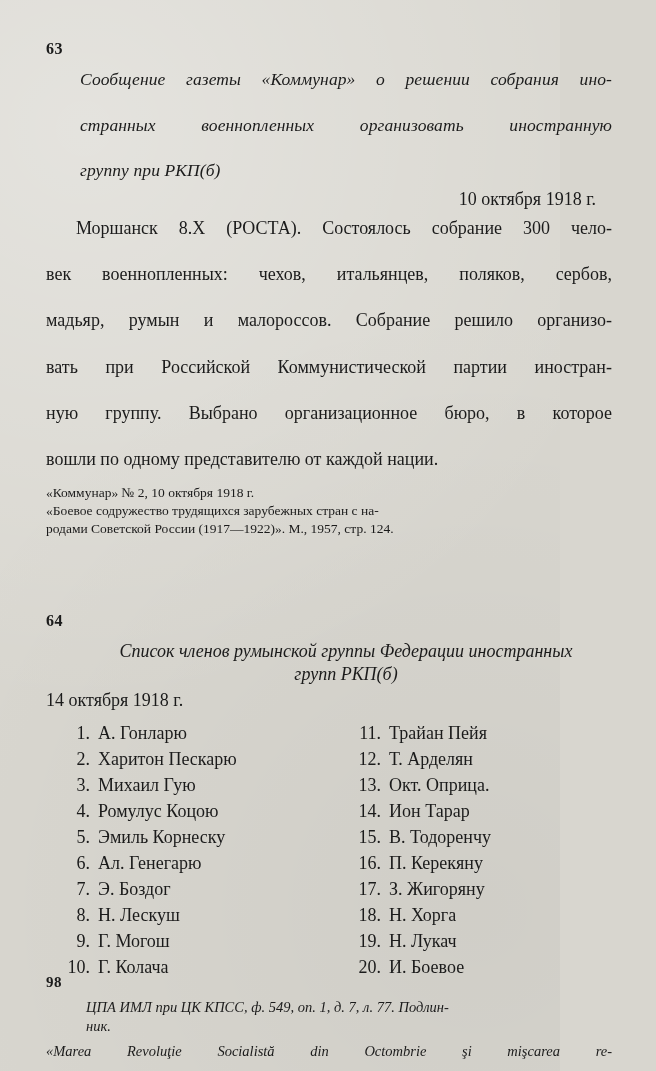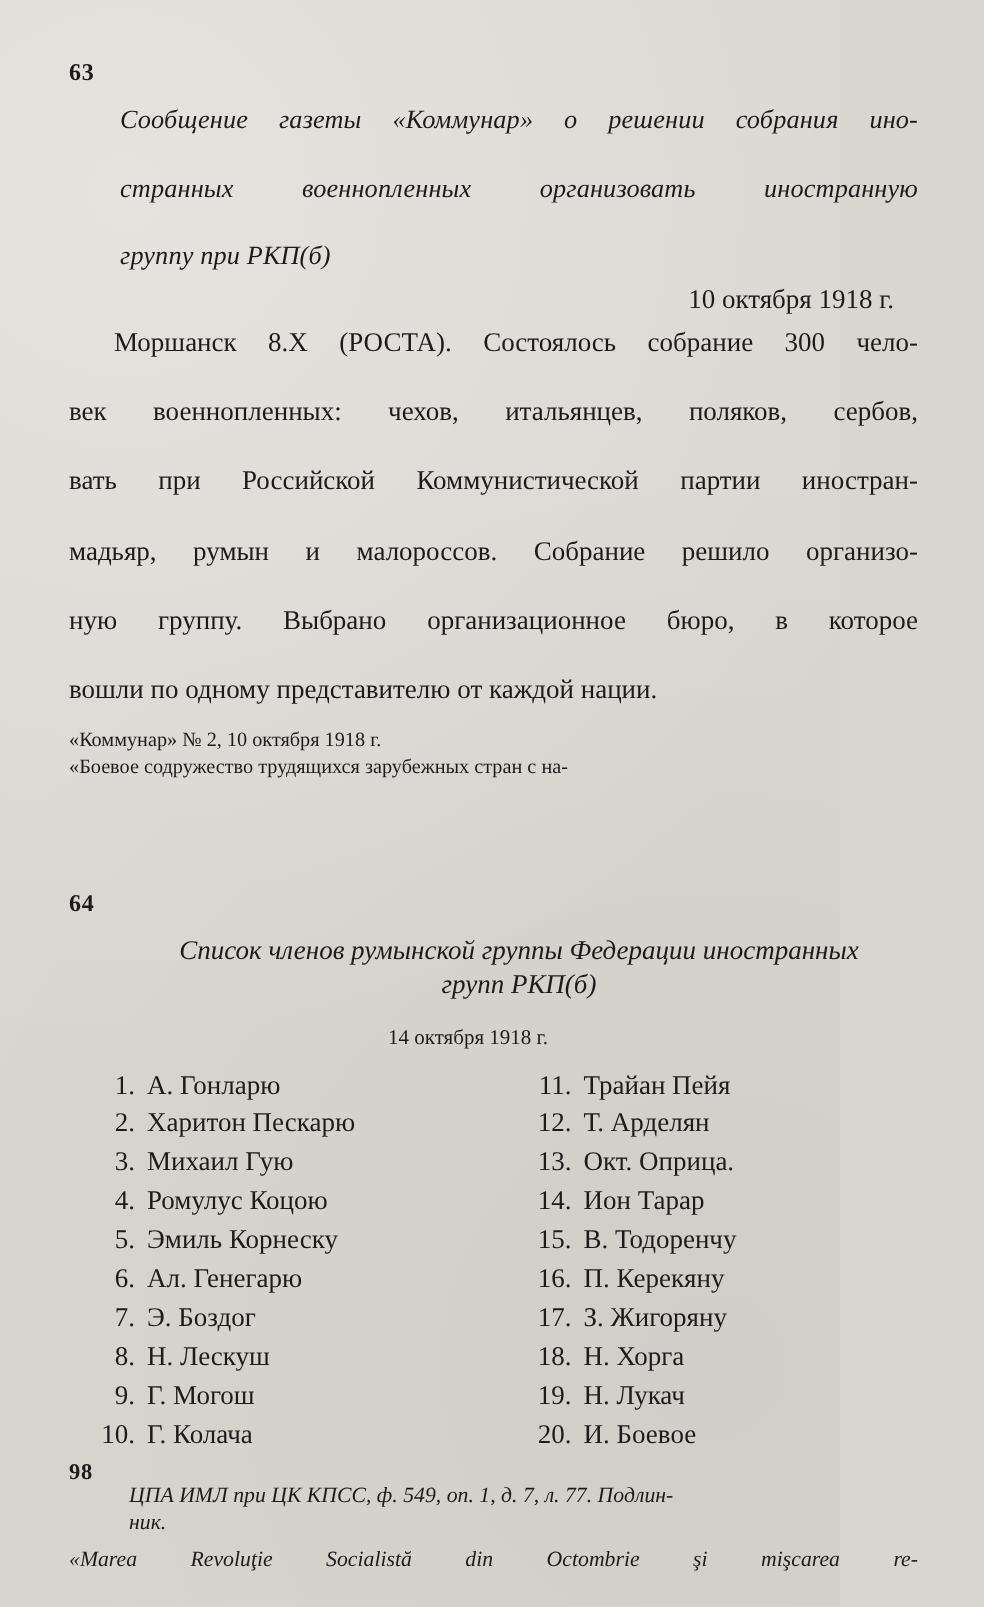--- a/index.html
+++ b/index.html
@@ -101,23 +101,23 @@
   .list-title {
     font-style: italic;
     font-size: 18px;
     line-height: 1.30;
     margin-left: 34px;
     margin-bottom: 0;
     text-align: center;
   }
   .list-title .ln { display: block; }
   .date-line-2 {
-    text-align: center;
-    font-size: 14px;
-    margin-top: 16px;
+    text-align: left;
+    font-size: 18px;
+    margin-top: 4px;
     margin-bottom: 10px;
     padding-right: 34px;
   }
   .names {
     display: flex;
     font-size: 18px;
     line-height: 1.44;
     margin-left: 10px;
   }
   .names .col {
@@ -184,29 +184,30 @@
         <span class="ttl-line title-just">Сообщение газеты «Коммунар» о решении собрания ино-</span>
         <span class="ttl-line title-just">странных военнопленных организовать иностранную</span>
         <span class="ttl-line">группу при РКП(б)</span>
       </div>
 
       <div class="date-line">10 октября 1918 г.</div>
 
       <div class="body-text">
         <span class="ln"><span class="indent"></span><span>Моршанск 8.X (РОСТА). Состоялось собрание 300 чело-</span></span>
         <span class="ln">век военнопленных: чехов, итальянцев, поляков, сербов,</span>
+        <span class="ln">мадьяр, румын и малороссов. Собрание решило организо-</span>
         <span class="ln">вать при Российской Коммунистической партии иностран-</span>
-        <span class="ln">мадьяр, румын и малороссов. Собрание решило организо-</span>
         <span class="ln">ную группу. Выбрано организационное бюро, в которое</span>
         <span class="ln last">вошли по одному представителю от каждой нации.</span>
       </div>
 
       <div class="source">
         <span class="ln">«Коммунар» № 2, 10 октября 1918 г.</span>
         <span class="ln">«Боевое содружество трудящихся зарубежных стран с на-</span>
+        <span class="ln">родами Советской России (1917—1922)». М., 1957, стр. 124.</span>
       </div>
     </div>
 
     <div class="section-2">
       <div class="doc-num">64</div>
 
       <div class="list-title">
         <span class="ln">Список членов румынской группы Федерации иностранных</span>
         <span class="ln">групп РКП(б)</span>
       </div>

